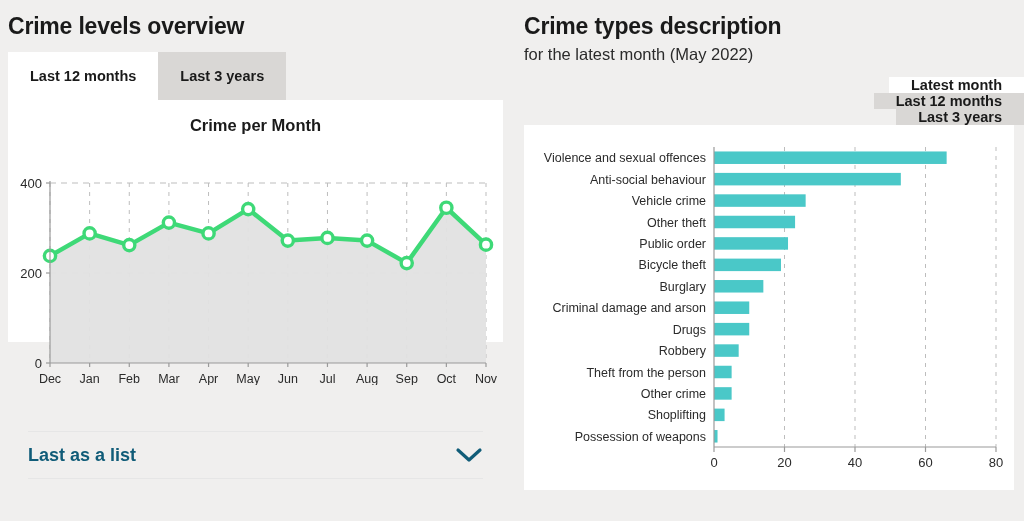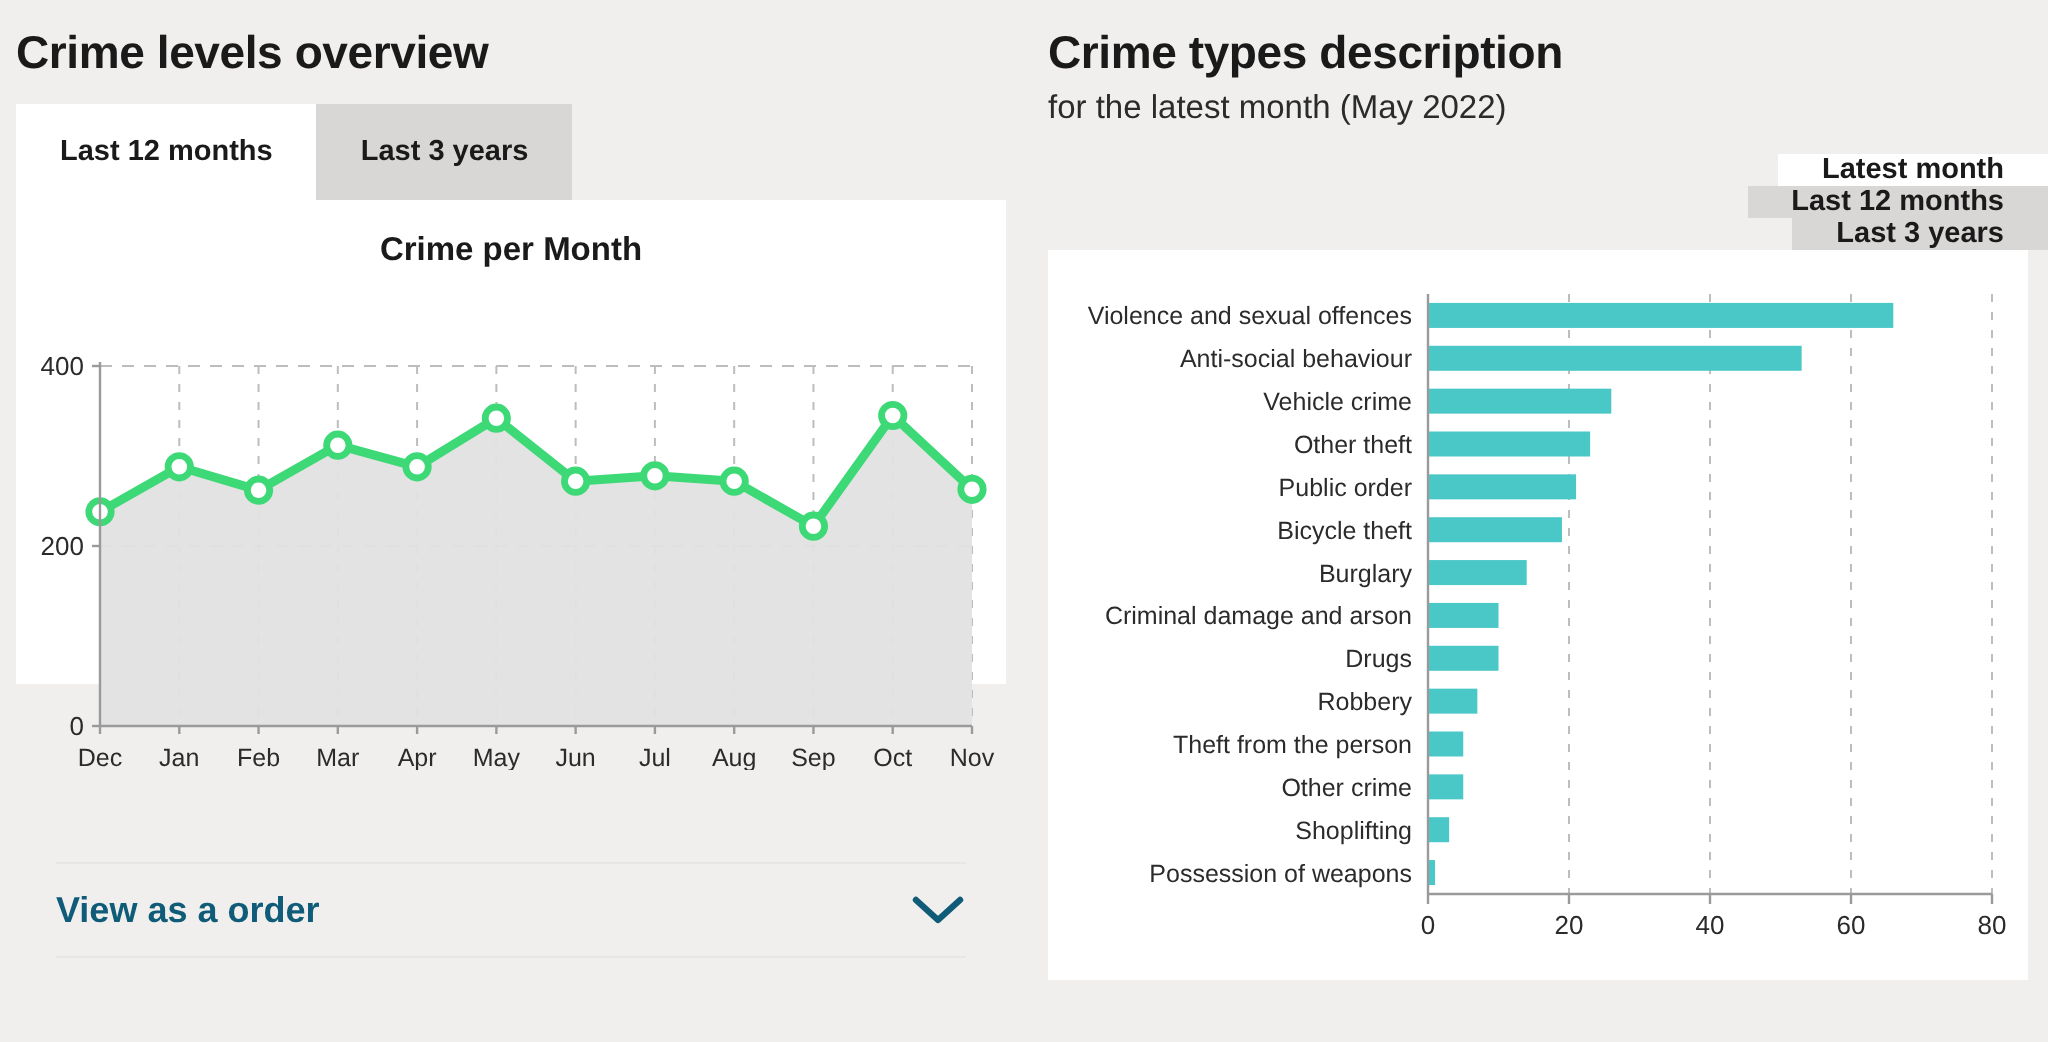--- a/index.html
+++ b/index.html
@@ -152,21 +152,21 @@
             <text x="438.3636363636364" y="248" class="axis-text" text-anchor="middle" font-size="12.5">Oct</text>
             <text x="438.3636363636364" y="264" class="axis-text" text-anchor="middle" font-size="12.5">2022</text>
             <line x1="478" y1="228" x2="478" y2="232" stroke="#9a9a9a" stroke-width="1.2"></line>
             <text x="478" y="248" class="axis-text" text-anchor="middle" font-size="12.5">Nov</text>
             <text x="478" y="264" class="axis-text" text-anchor="middle" font-size="12.5">2022</text>
           </svg>
       </div>
 
       <div class="footer-sep"></div>
       <div class="footer-row">
-        <span class="footer-link">View as a order</span>
+        <span class="footer-link">Last as a list</span>
         <span class="chev">
           <svg width="28" height="18" viewBox="0 0 28 18">
               <path d="M3 4 L14 14 L25 4" fill="none" stroke="#105c78" stroke-width="3.2" stroke-linecap="round" stroke-linejoin="round"></path>
             </svg>
         </span>
       </div>
       <div class="footer-sep2"></div>
     </div>
   </div>
 

